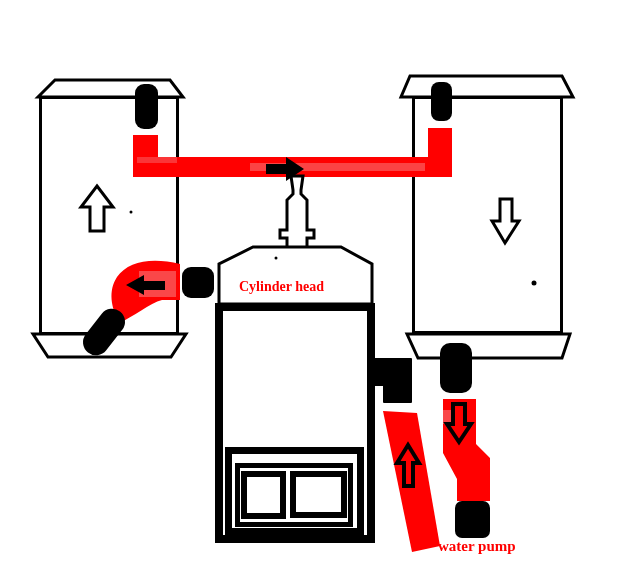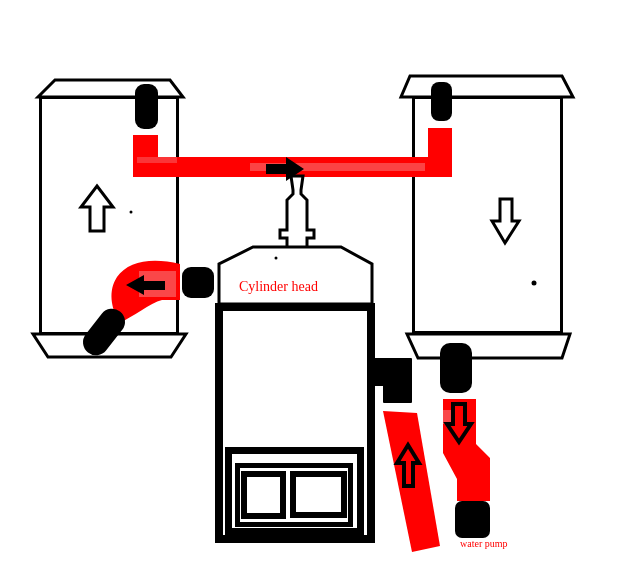--- a/index.html
+++ b/index.html
@@ -4,23 +4,23 @@
 <style>
   :root { --pipe:#ff0000; --pipe_highlight:#f9595b; --line:#000000; --fill:#ffffff; --label:#ff0000; }
   html,body{margin:0;padding:0;background:#fff;}
   .canvas{position:relative;width:623px;height:571px;background:var(--fill);overflow:hidden;}
   .canvas svg{position:absolute;left:0;top:0;}
   .outl{fill:var(--fill);stroke:var(--line);stroke-width:3;}
   .blk{fill:var(--line);}
   .red{fill:var(--pipe);}
   .lred{fill:var(--pipe_highlight);}
   .oarr{fill:none;stroke:var(--line);stroke-width:4;stroke-linejoin:miter;}
-  .lbl{position:absolute;font-family:"Liberation Serif",serif;font-weight:normal;color:var(--label);white-space:nowrap;line-height:1;}
+  .lbl{position:absolute;font-family:"Liberation Serif",serif;font-weight:bold;color:var(--label);white-space:nowrap;line-height:1;}
   #lbl-ch{left:239px;top:280px;font-size:14px;}
-  #lbl-wp{left:460px;top:539px;font-size:10px;text-align:right;}
+  #lbl-wp{left:438px;top:539px;font-size:15px;text-align:right;}
 </style>
 </head>
 <body>
 
 <div class="canvas">
   <svg width="623" height="571" viewBox="0 0 623 571">
 
     <g>
       <polygon class="outl" points="55,80 170,80 183,97 38,97"></polygon>
       <rect class="outl" x="40.5" y="97.5" width="137" height="236"></rect>

